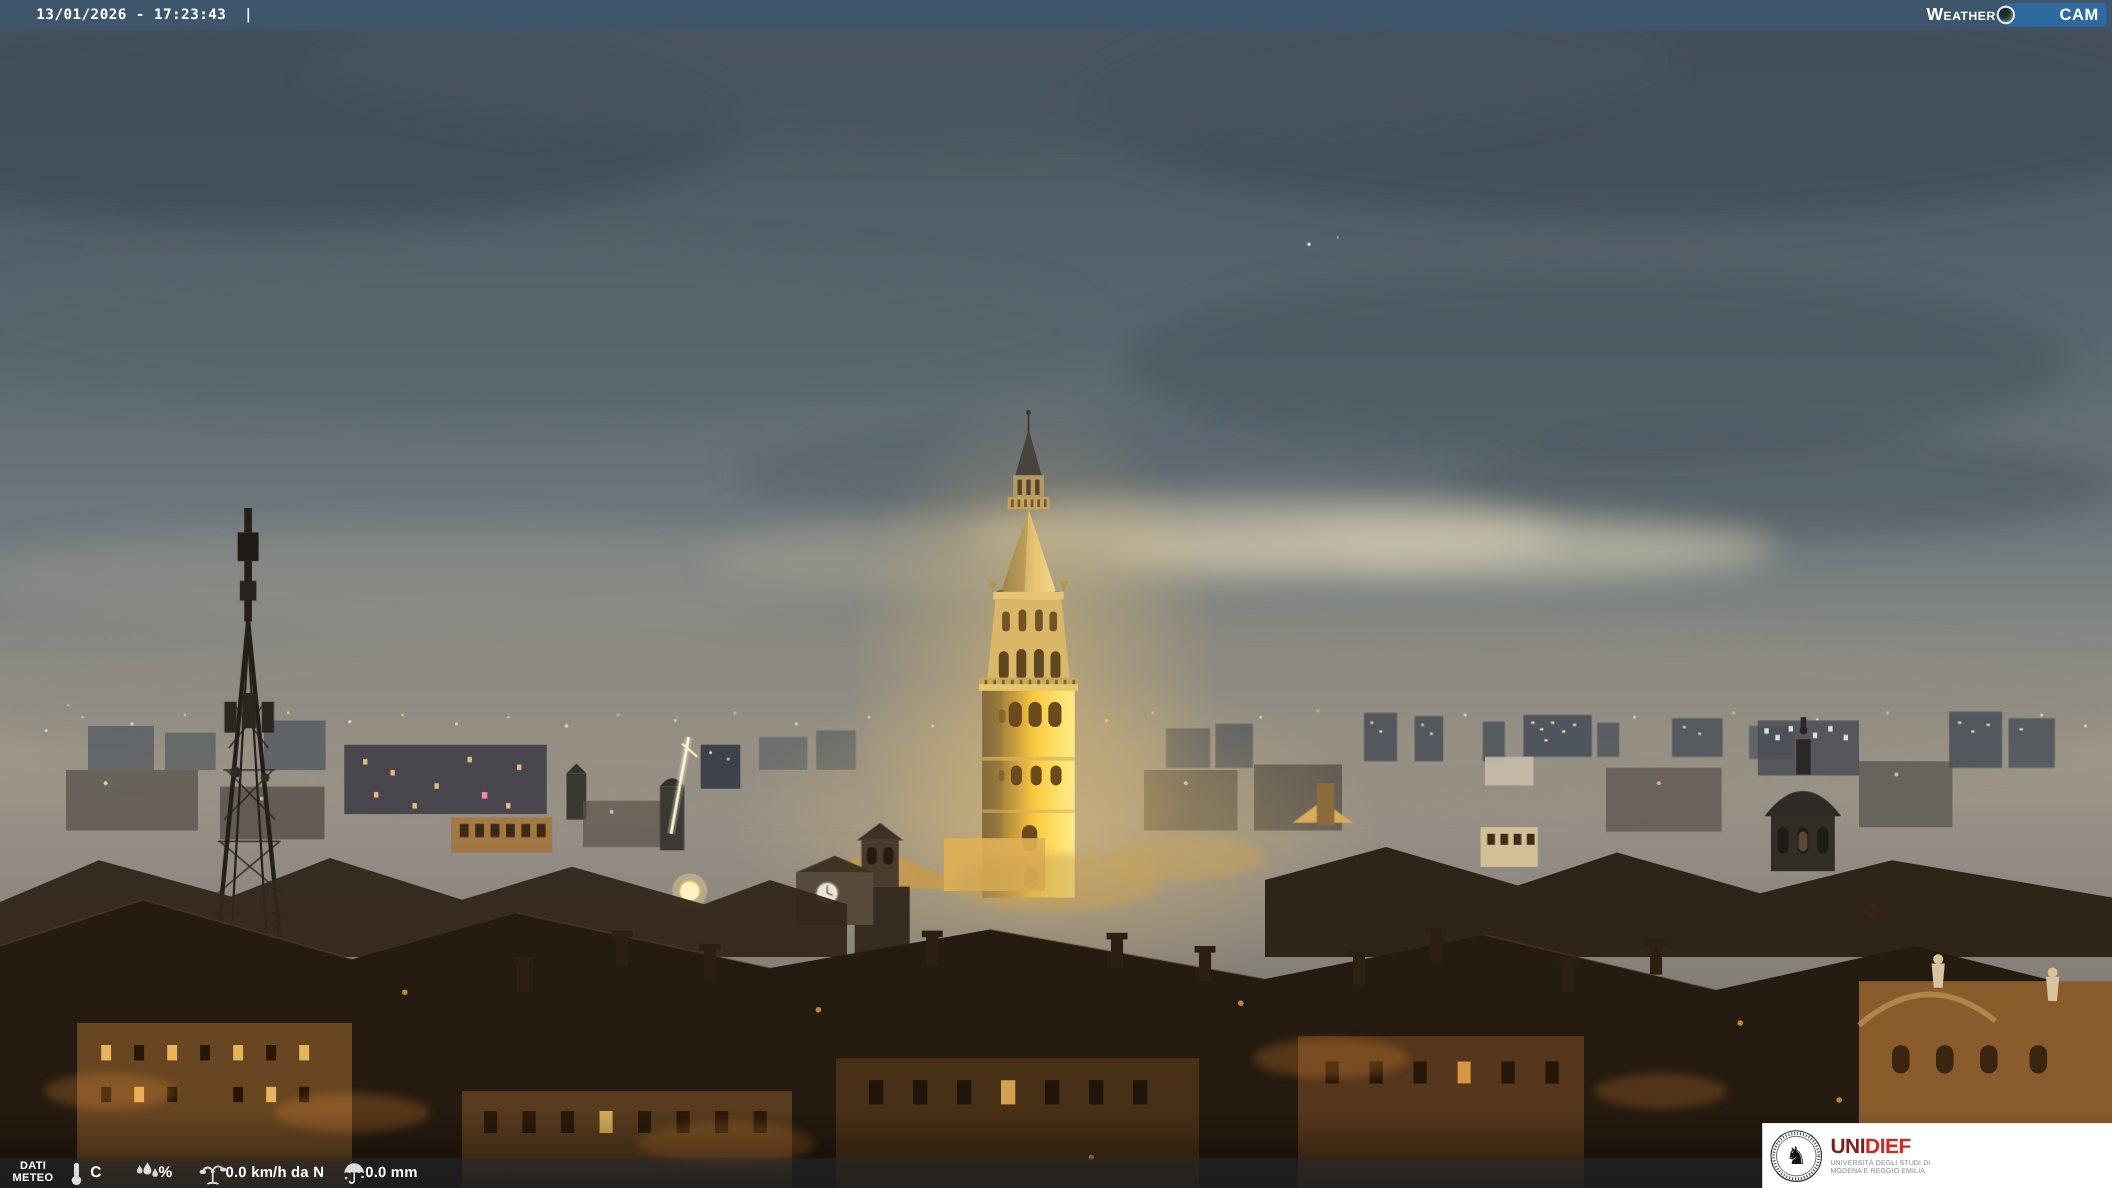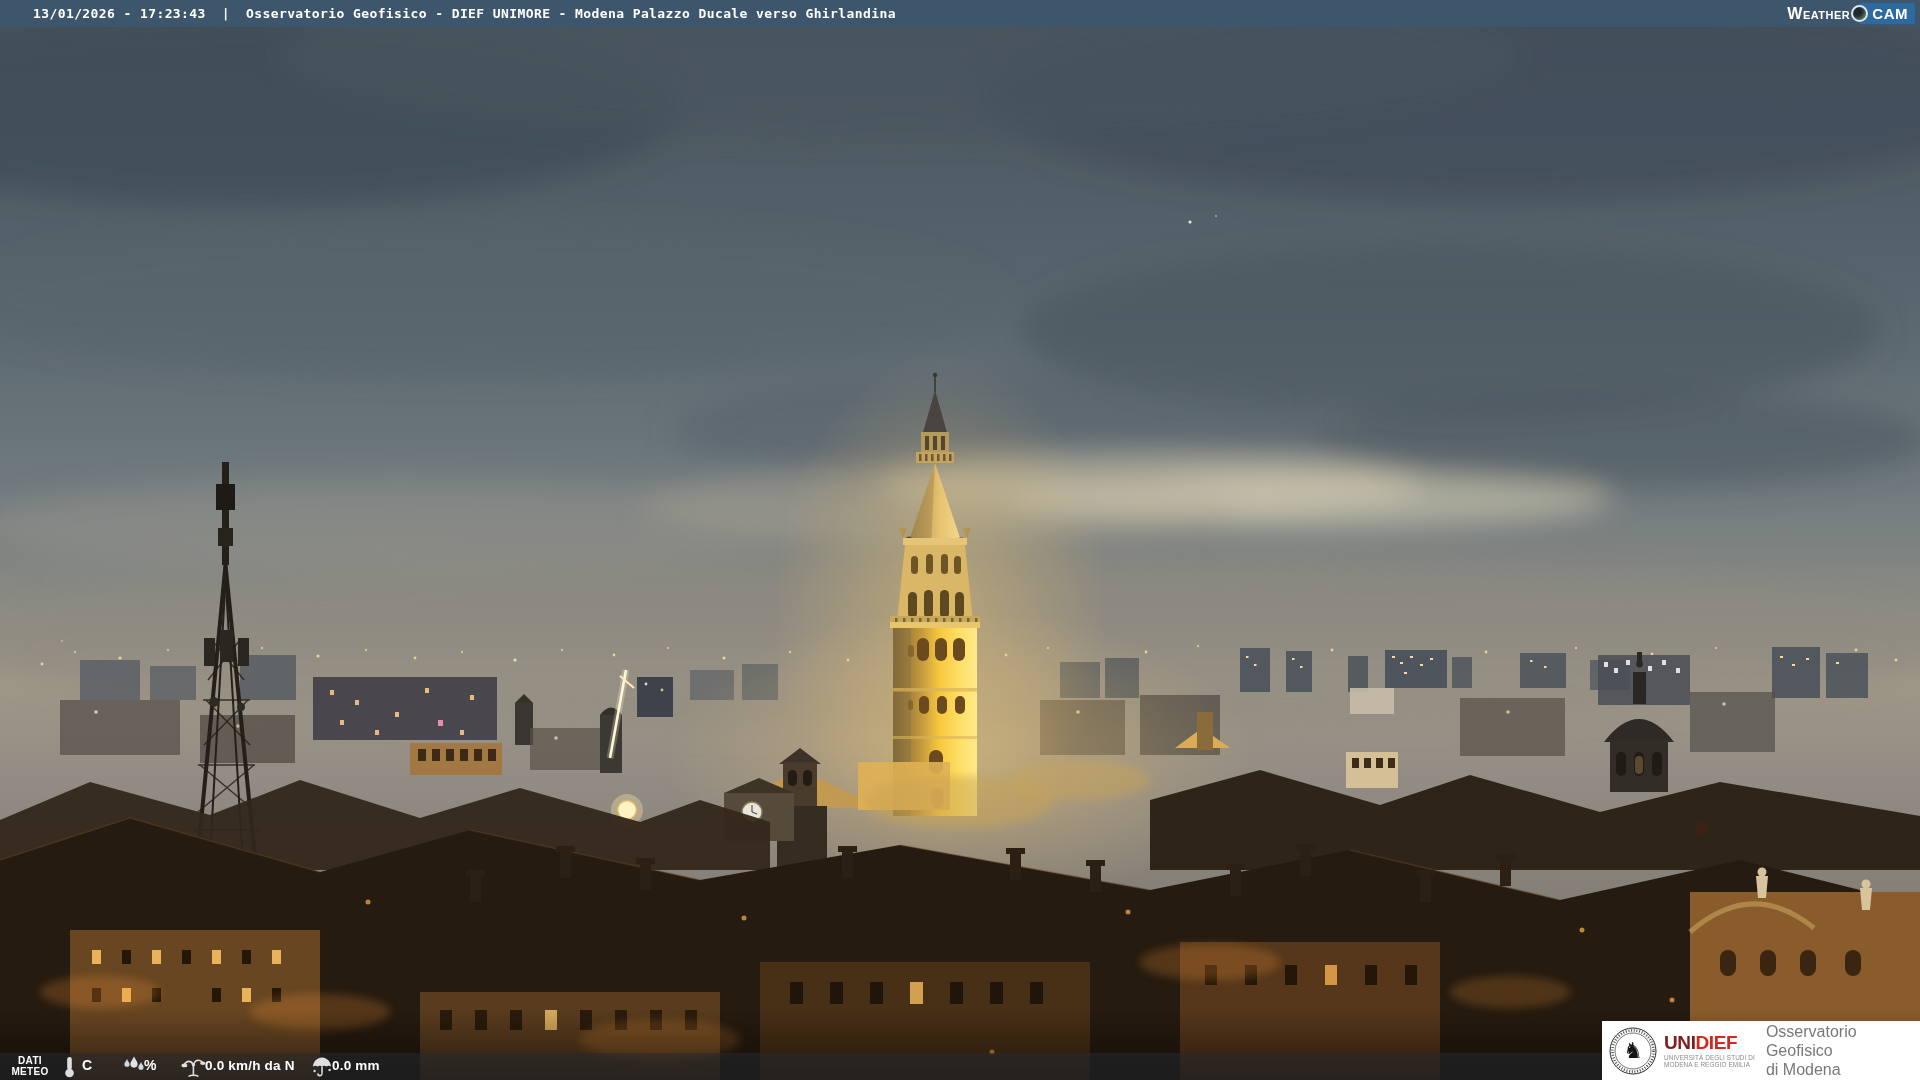--- a/index.html
+++ b/index.html
@@ -13,21 +13,21 @@
           color:#fff;font-family:"DejaVu Sans Mono","Liberation Mono",monospace;
           font-weight:bold;font-size:13px;letter-spacing:.4px;}
   .topbar .left{display:flex;align-items:flex-start;padding-left:33px;white-space:nowrap;}
   .topbar .sep{margin:0 16px;opacity:.95;}
   .wcam{position:absolute;right:5px;top:2px;height:23px;display:flex;align-items:center;
         font-family:"Liberation Sans",sans-serif;}
   .wcam .wtxt{font-variant:small-caps;text-transform:lowercase;font-weight:bold;font-size:16px;
         letter-spacing:.5px;color:#fff;margin-right:9px;margin-left:24px;}
   .wcam .wtxt::first-letter{text-transform:uppercase;}
   .wcam .box{height:21px;background:#2c6aa0;border-radius:2px;display:flex;align-items:center;
-        padding:0 7px 0 0;}
+        padding:0 7px 0 0;gap:36px;}
   .lens{width:13px;height:13px;border-radius:50%;background:#1d2a31;margin:0 4px 0 -8px;
         border:2px solid #dde6ea;box-shadow:inset -2px -2px 3px rgba(130,170,110,.55);}
   .wcam .ctxt{color:#fff;font-weight:bold;font-size:15px;letter-spacing:.5px;}
 
   
   .botbar{position:absolute;left:0;bottom:0;width:1920px;height:27px;z-index:5;
           background:rgba(38,42,48,.55);color:#ffffff;}
   .botbar .abs{position:absolute;}
   .dati{left:6px;top:2px;width:48px;text-align:center;font-size:10px;font-weight:bold;
         line-height:11px;letter-spacing:.3px;}
@@ -530,21 +530,20 @@
           <circle cx="1672" cy="1000" r="2.5"></circle>
       </g>
       <rect x="0" y="1010" width="1920" height="70" fill="url(#vig)"></rect>
     </g>
   </svg>
 
   <div class="topbar">
     <div class="left">
       <span>13/01/2026 - 17:23:43</span>
       <span class="sep">|</span>
-      <span>Osservatorio Geofisico - DIEF UNIMORE - Modena Palazzo Ducale verso Ghirlandina</span>
     </div>
     <div class="wcam">
       <span class="wtxt">Weather</span>
       <span class="box">
         <span class="lens"></span>
         <span class="ctxt">CAM</span>
       </span>
     </div>
   </div>
 
@@ -603,19 +602,15 @@
     </span>
     <span class="ublock">
       <div class="ubrand">
         <span style="color:#7f1d1d">UNI</span><span style="color:#d5281f">DIEF</span>
       </div>
       <div class="usub">
         <div>UNIVERSITÀ DEGLI STUDI DI</div>
         <div>MODENA E REGGIO EMILIA</div>
       </div>
     </span>
-    <span class="org" style="color:#77787a">
-      <div>Osservatorio Geofisico</div>
-      <div>di Modena</div>
-    </span>
   </div>
 
 </div>
 
 </body></html>

